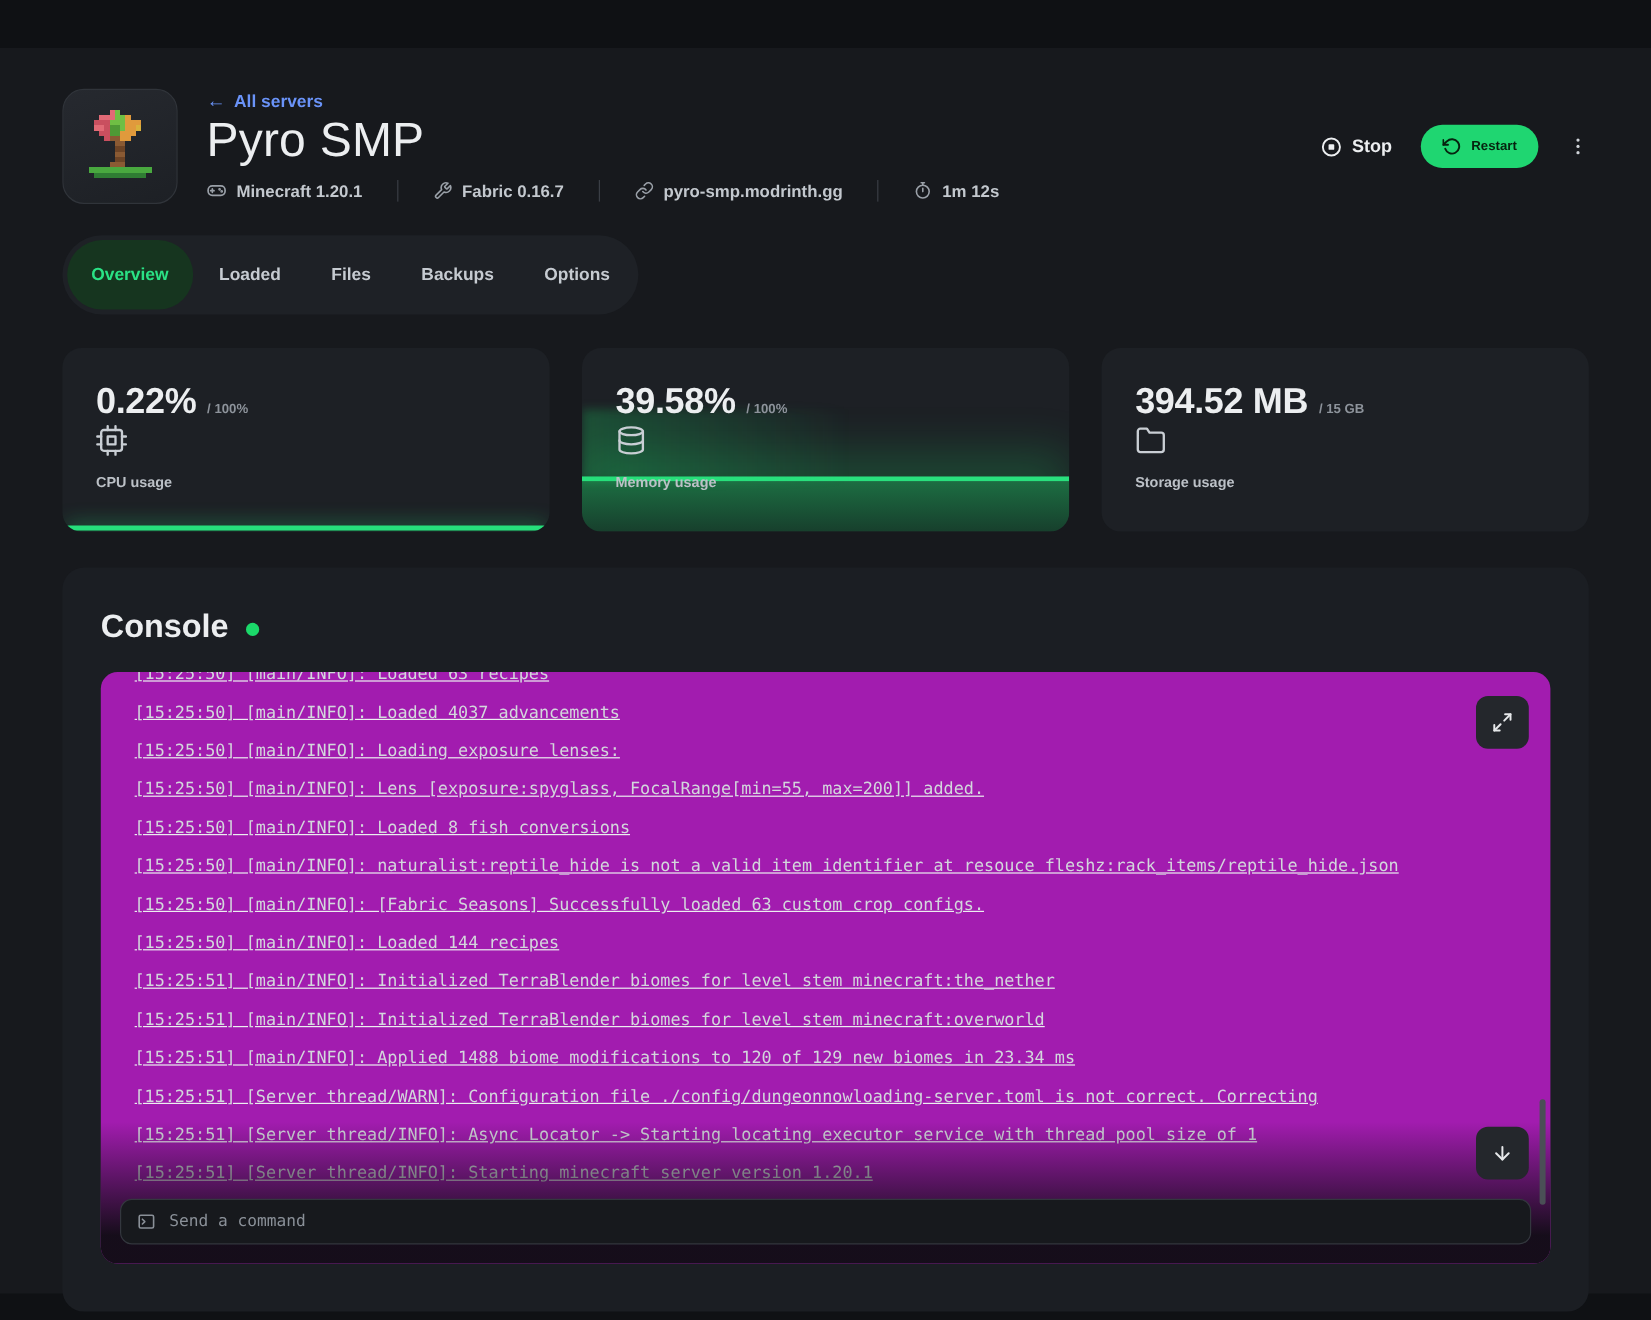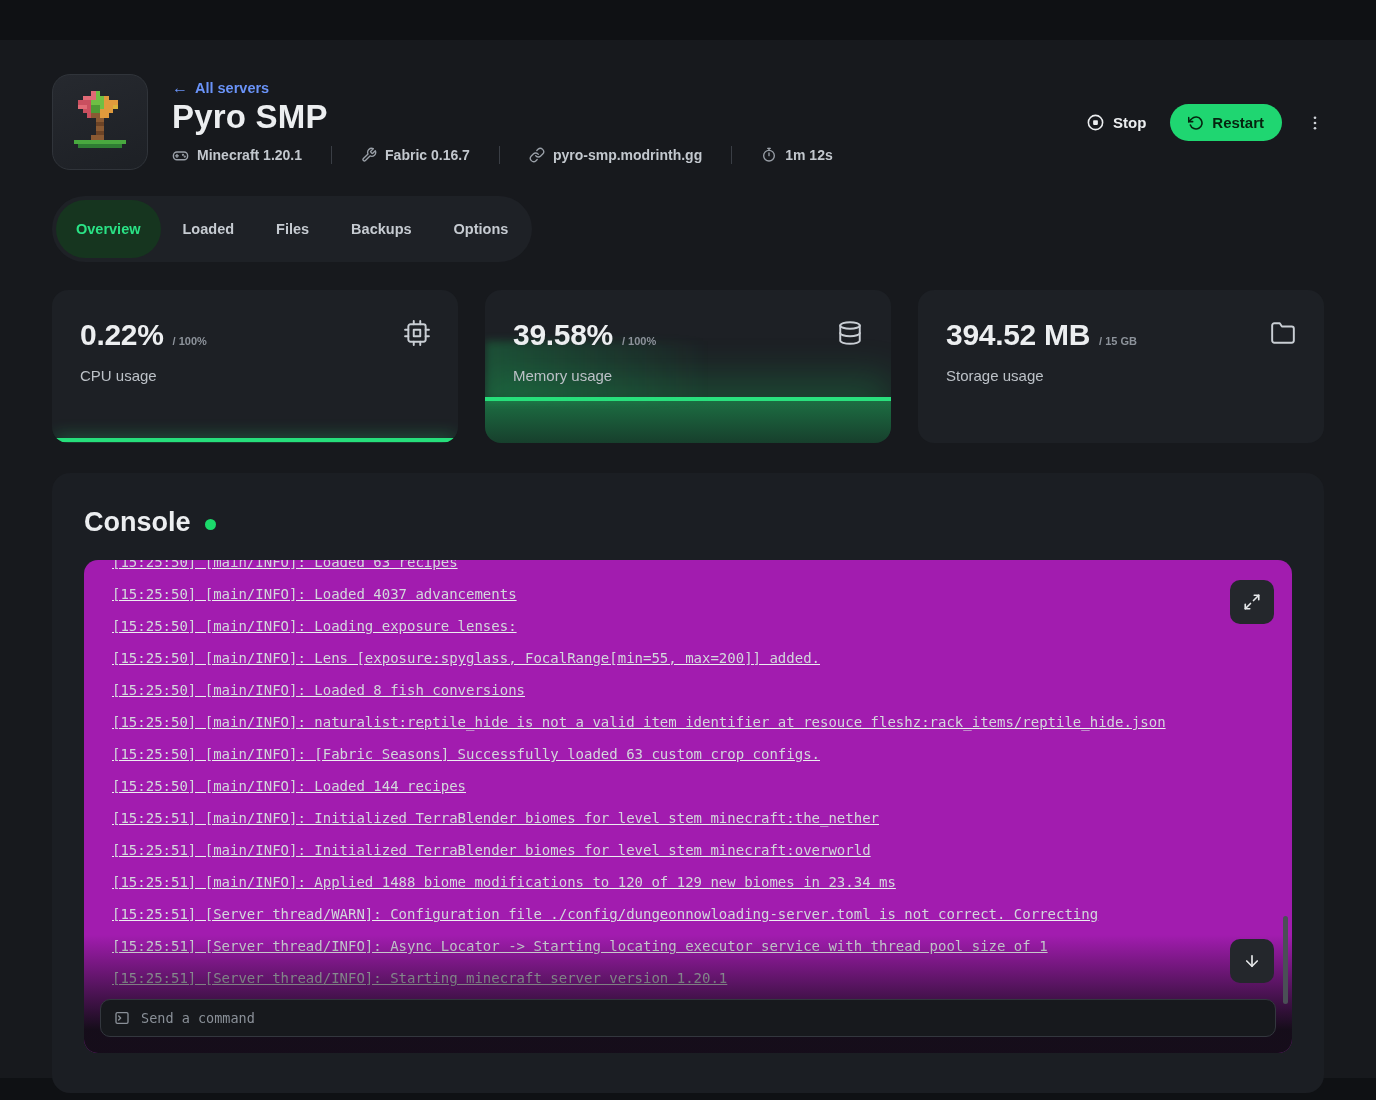--- a/index.html
+++ b/index.html
@@ -25,30 +25,30 @@
     border:1px solid #30343a;
     display:flex; align-items:center; justify-content:center;
     margin-right:24px; flex:0 0 auto;
   }
   .header-info { display:flex; flex-direction:column; }
   .back-link {
     color:#6a93f8; font-size:14.5px; font-weight:600;
     display:flex; align-items:center; gap:7px; cursor:pointer; width:max-content;
   }
   .back-arrow { font-size:16px; line-height:1; }
-  .server-title { font-size:33px; font-weight:700; letter-spacing:.2px; margin-top:2px; }
+  .server-title { font-size:40px; font-weight:400; letter-spacing:.2px; margin-top:2px; }
   .meta-row { display:flex; align-items:center; gap:29px; margin-top:10px; }
   .meta-item { display:flex; align-items:center; gap:8px; color:#c3c8ce; font-size:14px; font-weight:600; }
   .meta-item svg { color:#9aa0a8; }
   .meta-sep { width:1px; height:18px; background:#3a3e45; }
   .header-actions { margin-left:auto; display:flex; align-items:center; gap:24px; align-self:flex-start; margin-top:30px; }
   .stop-btn { display:flex; align-items:center; gap:8px; color:#eceef0; font-size:15px; font-weight:700; cursor:pointer; background:none; border:none; }
   .restart-btn {
     display:flex; align-items:center; gap:8px;
-    background:#1fd671; color:#06230f; font-size:15px; font-weight:800;
+    background:#1fd671; color:#06230f; font-size:11px; font-weight:800;
     border:none; border-radius:999px; padding:10px 18px; cursor:pointer;
   }
   .kebab-btn { background:none; border:none; color:#cfd3d8; cursor:pointer; display:flex; }
 
   
   .tabs {
     margin-top:26px; display:inline-flex; align-items:center;
     background:#1e2126; border-radius:999px; padding:4px; gap:2px;
   }
   .tab {
@@ -56,26 +56,26 @@
     color:#c6cbd1; cursor:pointer; background:none; border:none;
   }
   .tab.active { background:#16351f; color:#2ae285; }
 
   
   .stats-row { margin-top:28px; display:flex; gap:27px; }
   .stat-card {
     flex:1; height:153px; background:#1d2025; border-radius:16px;
     position:relative; overflow:hidden; padding:28px 28px;
   }
-  .stat-top { display:flex; justify-content:space-between; align-items:flex-start; position:relative; z-index:2; }
+  .stat-top { display:flex; justify-content:space-between; align-items:flex-start; position:relative; z-index:2;flex-direction:column; }
   .stat-value-row { display:flex; align-items:baseline; gap:9px; }
   .stat-value { font-size:30px; font-weight:800; letter-spacing:-.3px; }
   .stat-limit { font-size:11px; font-weight:600; color:#8d939b; }
   .stat-icon { color:#c9ced4; margin-top:2px; }
-  .stat-label { margin-top:15px; font-size:15px; color:#bcc1c7; font-weight:400; position:relative; z-index:2; }
+  .stat-label { margin-top:15px; font-size:12px; color:#bcc1c7; font-weight:700; position:relative; z-index:2; }
   .cpu-spark {
     position:absolute; left:3px; right:3px; bottom:1px; height:4px;
     background:#26df7b; border-radius:4px;
     box-shadow:0 0 16px rgba(38,223,123,.75);
   }
   .mem-fill {
     position:absolute; left:0; right:0; bottom:0; height:46px;
     background:linear-gradient(180deg, rgba(27,217,106,.42), rgba(14,110,56,.40));
     border-top:4px solid #29e07d;
     box-shadow:0 -20px 38px rgba(27,217,106,.22);

